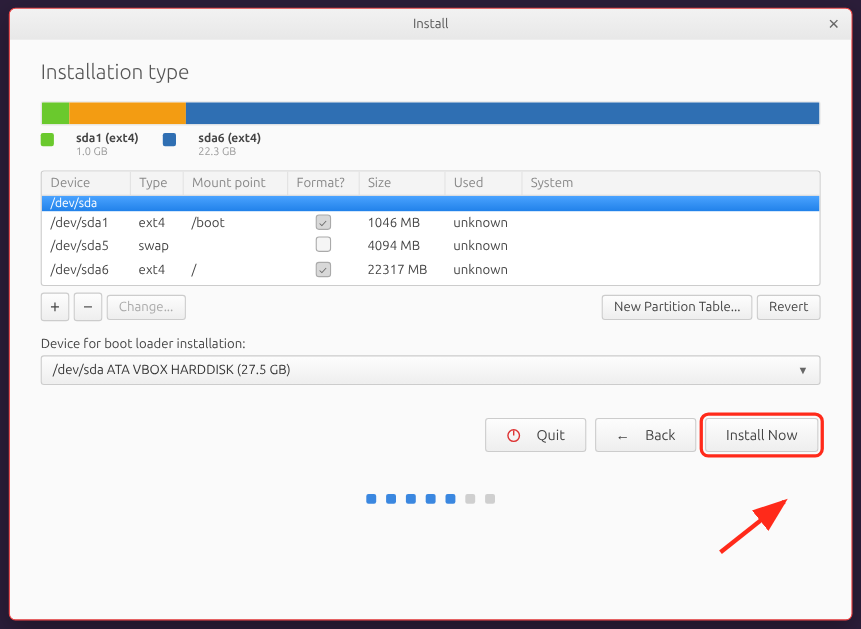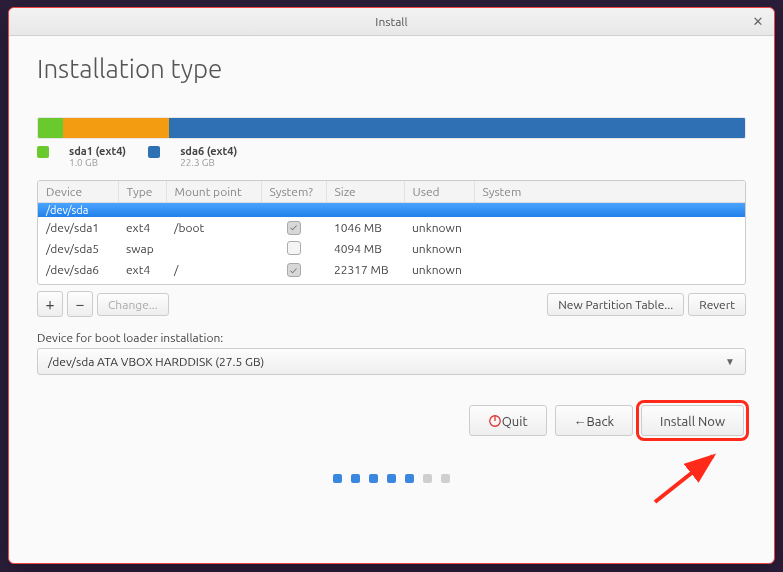--- a/index.html
+++ b/index.html
@@ -1,21 +1,21 @@
 <!DOCTYPE html>
 <html><head>
 <meta charset="utf-8">
 <style>
 * { box-sizing: border-box; margin: 0; padding: 0; font-family: "Ubuntu", "Noto Sans", "Segoe UI", sans-serif; }
 body { width: 783px; height: 572px; background: #2c1e3a; overflow: hidden; }
 .window { position: absolute; top: 7px; left: 8px; width: 767px; height: 557px; background: #fafafa; border: 1px solid #ef4444; border-radius: 6px; box-shadow: 0 8px 24px rgba(0,0,0,.3); display: flex; flex-direction: column; }
 .titlebar { height: 28px; background: linear-gradient(#f2f2f2,#e8e8e8); border-bottom: 1px solid #d0d0d0; border-radius: 6px 6px 0 0; display: flex; align-items: center; justify-content: center; position: relative; font-size: 12px; color: #555; }
 .titlebar .close { position: absolute; right: 8px; top: 5px; width: 16px; height: 16px; cursor: pointer; color: #666; font-size: 13px; display: flex; align-items: center; justify-content: center; }
 .content { flex: 1; padding: 18px 28px 10px 28px; display: flex; flex-direction: column; }
-h1 { font-weight: 300; font-size: 26px; color: #555; margin-bottom: 34px; }
+h1 { font-weight: 300; font-size: 19px; color: #555; margin-bottom: 16px; }
 .diskbar { width: 100%; height: 22px; display: flex; border-radius: 2px; overflow: hidden; border: 1px solid rgba(0,0,0,.08); }
 .seg { height: 100%; }
 .legend { display: flex; gap: 22px; margin-top: 6px; font-size: 11px; color: #444; }
 .litem { display: flex; gap: 20px; align-items: flex-start; }
 .sw { width: 12px; height: 12px; margin-top: 1px; border-radius: 2px; }
 .litem .sub { color: #999; font-size: 10px; }
 .gridwrap { margin-top: 12px; border: 1px solid #ccc; border-radius: 3px; background: #fff; height: 105px; overflow: hidden; }
 table { width: 100%; border-collapse: collapse; font-size: 12px; color: #444; }
 th { text-align: left; font-weight: 400; color: #888; background: #f4f4f4; padding: 4px 8px; border-bottom: 1px solid #ddd; border-right: 1px solid #e2e2e2; }
 th:last-child { border-right: none; }
@@ -26,21 +26,21 @@
 .chk.on { background: #d8d8d8; }
 .toolbar { margin-top: 6px; display: flex; align-items: center; gap: 4px; }
 .btn { border: 1px solid #ccc; background: linear-gradient(#fdfdfd,#eee); border-radius: 3px; padding: 4px 10px; font-size: 12px; color: #444; cursor: pointer; display: inline-flex; align-items: center; gap: 5px; }
 .btn.sq { width: 26px; height: 26px; padding: 0; justify-content: center; font-size: 16px; }
 .btn.disabled { color: #aaa; }
 .spacer { flex: 1; }
 .label { font-size: 12px; color: #444; margin-top: 14px; }
 .combo { margin-top: 4px; border: 1px solid #ccc; border-radius: 3px; background: linear-gradient(#fdfdfd,#eee); padding: 6px 10px; font-size: 12px; color: #333; display: flex; align-items: center; justify-content: space-between; cursor: pointer; }
 .combo .arr { font-size: 10px; color: #666; }
 .navrow { margin-top: 30px; display: flex; justify-content: flex-end; gap: 8px; padding-right: 2px; }
-.nbtn { border: 1px solid #ccc; background: linear-gradient(#fdfdfd,#eee); border-radius: 3px; padding: 7px 18px; font-size: 13px; color: #444; cursor: pointer; display: inline-flex; align-items: center; gap: 0; }
+.nbtn { border: 1px solid #ccc; background: linear-gradient(#fdfdfd,#eee); border-radius: 3px; padding: 7px 18px; font-size: 13px; color: #444; cursor: pointer; display: inline-flex; align-items: center; gap: 14px; }
 .nbtn.hl { outline: 3px solid #ff2a1a; outline-offset: 2px; }
 .dots { margin-top: 38px; display: flex; justify-content: center; gap: 9px; }
 .dot { width: 9px; height: 9px; border-radius: 2px; background: #cfcfcf; }
 .dot.on { background: #3a87e0; }
 .arrow { position: absolute; left: 638px; top: 442px; pointer-events: none; }
 svg.icon { width: 14px; height: 14px; }
 </style>
 </head>
 <body>
 
@@ -75,21 +75,21 @@
         </div>
       </div>
 
     <div class="gridwrap">
       <table>
         <thead>
           <tr>
             <th style="width:80px">Device</th>
             <th style="width:48px">Type</th>
             <th style="width:95px">Mount point</th>
-            <th style="width:65px">System?</th>
+            <th style="width:65px">Format?</th>
             <th style="width:78px">Size</th>
             <th style="width:70px">Used</th>
             <th>System</th>
           </tr>
         </thead>
         <tbody id="tbody">
           <tr class="devhdr">
             <td colspan="7">/dev/sda</td>
           </tr>
         <tr>

